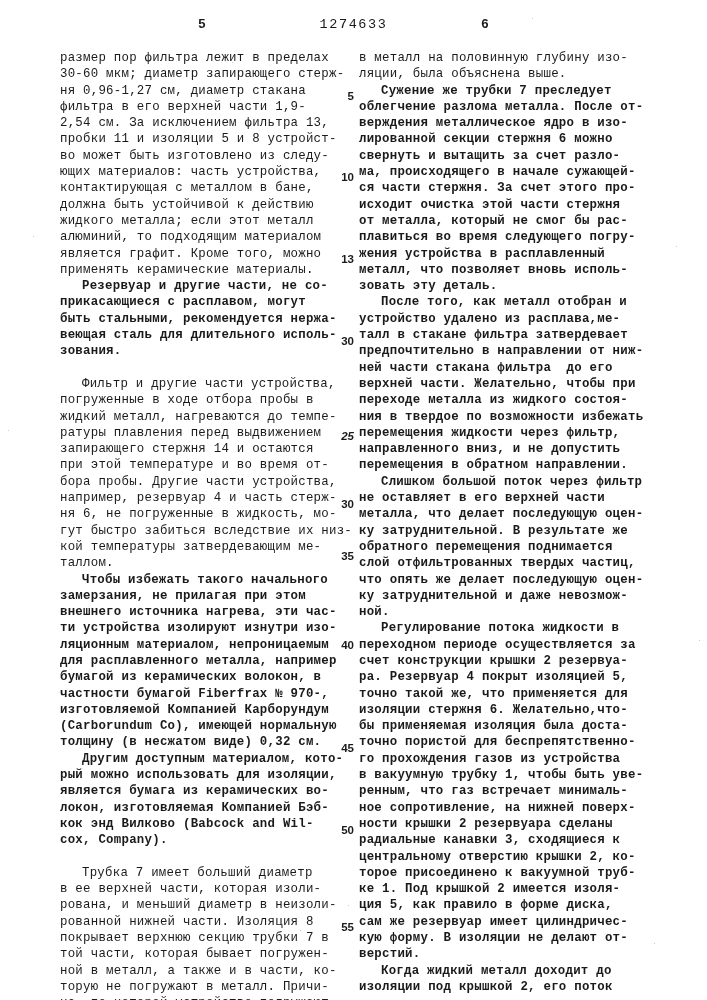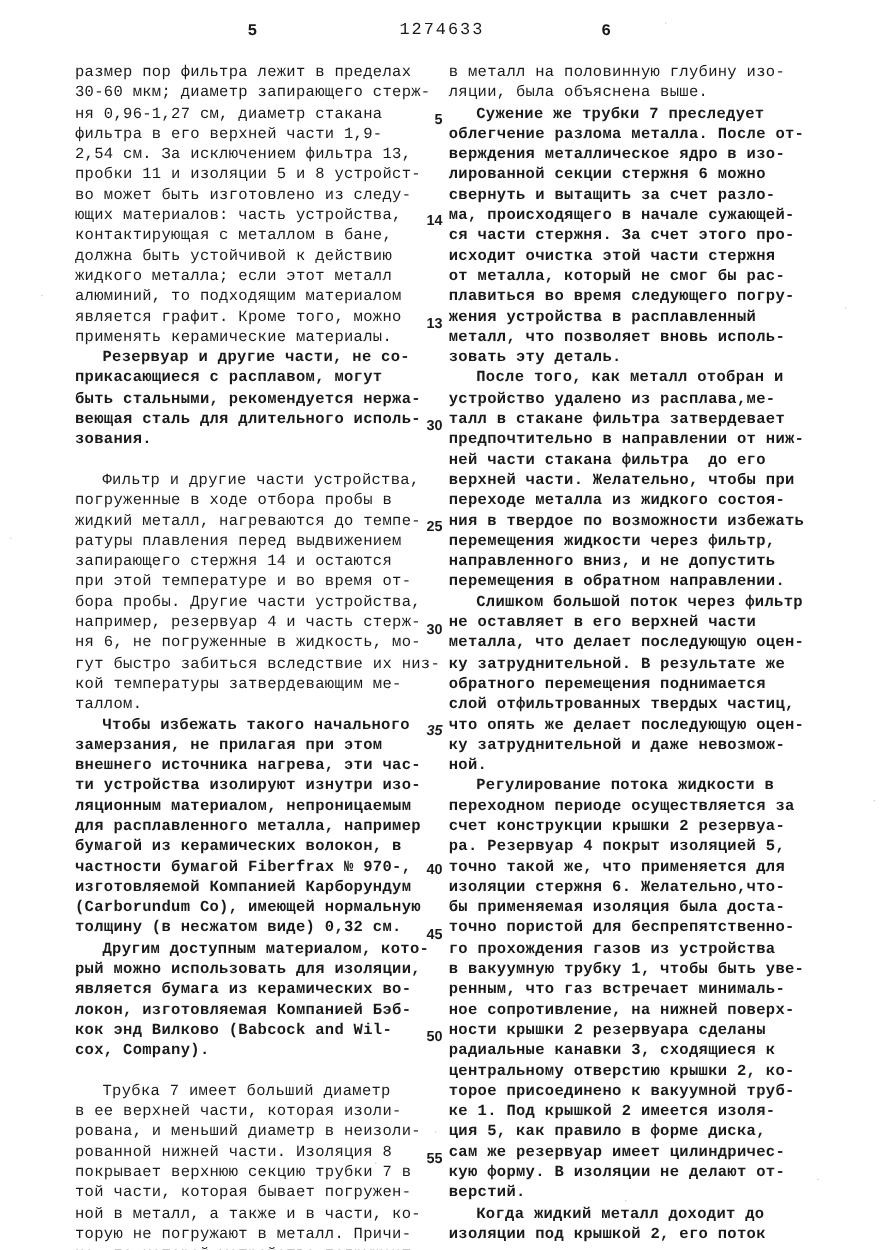--- a/index.html
+++ b/index.html
@@ -108,27 +108,27 @@
 <body>
 
 <div class="page-header">
   <span class="hdr-page-left">5</span>
   <span class="hdr-patent-number">1274633</span>
   <span class="hdr-page-right">6</span>
 </div>
 
 <div class="line-numbers">
     <span class="line-number" style="top: 40px;">5</span>
-    <span class="line-number" style="top: 121px;">14</span>
+    <span class="line-number" style="top: 121px;">10</span>
     <span class="line-number" style="top: 203px;">13</span>
     <span class="line-number" style="top: 285px;">30</span>
-    <span class="line-number" style="top: 366px;">25</span>
+    <span class="line-number" style="top: 380px; font-style: italic;">25</span>
     <span class="line-number" style="top: 448px;">30</span>
-    <span class="line-number" style="top: 529px; font-style: italic;">35</span>
-    <span class="line-number" style="top: 640px;">40</span>
+    <span class="line-number" style="top: 500px;">35</span>
+    <span class="line-number" style="top: 589px;">40</span>
     <span class="line-number" style="top: 692px;">45</span>
     <span class="line-number" style="top: 774px;">50</span>
     <span class="line-number" style="top: 855px; margin-top: 16px;">55</span>
   </div>
 
 <div class="columns">
   <div class="column column-left"><div class="para"><span class="line">размер пор фильтра лежит в пределах</span><span class="line">30-60 мкм; диаметр запирающего стерж-</span><span class="line">ня 0,96-1,27 см, диаметр стакана</span><span class="line">фильтра в его верхней части 1,9-</span><span class="line">2,54 см. За исключением фильтра 13,</span><span class="line">пробки 11 и изоляции 5 и 8 устройст-</span><span class="line">во может быть изготовлено из следу-</span><span class="line">ющих материалов: часть устройства,</span><span class="line">контактирующая с металлом в бане,</span><span class="line">должна быть устойчивой к действию</span><span class="line">жидкого металла; если этот металл</span><span class="line">алюминий, то подходящим материалом</span><span class="line">является графит. Кроме того, можно</span><span class="line">применять керамические материалы.</span></div><div class="para"><span class="line indent">Резервуар и другие части, не со-</span><span class="line">прикасающиеся с расплавом, могут</span><span class="line">быть стальными, рекомендуется нержа-</span><span class="line">веющая сталь для длительного исполь-</span><span class="line">зования.</span></div><div class="para-gap"></div><div class="para"><span class="line indent">Фильтр и другие части устройства,</span><span class="line">погруженные в ходе отбора пробы в</span><span class="line">жидкий металл, нагреваются до темпе-</span><span class="line">ратуры плавления перед выдвижением</span><span class="line">запирающего стержня 14 и остаются</span><span class="line">при этой температуре и во время от-</span><span class="line">бора пробы. Другие части устройства,</span><span class="line">например, резервуар 4 и часть стерж-</span><span class="line">ня 6, не погруженные в жидкость, мо-</span><span class="line">гут быстро забиться вследствие их низ-</span><span class="line">кой температуры затвердевающим ме-</span><span class="line">таллом.</span></div><div class="para"><span class="line indent">Чтобы избежать такого начального</span><span class="line">замерзания, не прилагая при этом</span><span class="line">внешнего источника нагрева, эти час-</span><span class="line">ти устройства изолируют изнутри изо-</span><span class="line">ляционным материалом, непроницаемым</span><span class="line">для расплавленного металла, например</span><span class="line">бумагой из керамических волокон, в</span><span class="line">частности бумагой Fiberfrax № 970-,</span><span class="line">изготовляемой Компанией Карборундум</span><span class="line">(Carborundum Co), имеющей нормальную</span><span class="line">толщину (в несжатом виде) 0,32 см.</span></div><div class="para"><span class="line indent">Другим доступным материалом, кото-</span><span class="line">рый можно использовать для изоляции,</span><span class="line">является бумага из керамических во-</span><span class="line">локон, изготовляемая Компанией Бэб-</span><span class="line">кок энд Вилково (Babcock and Wil-</span><span class="line">cox, Company).</span></div><div class="para-gap"></div><div class="para"><span class="line indent">Трубка 7 имеет больший диаметр</span><span class="line">в ее верхней части, которая изоли-</span><span class="line">рована, и меньший диаметр в неизоли-</span><span class="line">рованной нижней части. Изоляция 8</span><span class="line">покрывает верхнюю секцию трубки 7 в</span><span class="line">той части, которая бывает погружен-</span><span class="line">ной в металл, а также и в части, ко-</span><span class="line">торую не погружают в металл. Причи-</span><span class="line">на, по которой устройство погружают</span></div></div>
   <div class="column column-right"><div class="para"><span class="line">в металл на половинную глубину изо-</span><span class="line">ляции, была объяснена выше.</span></div><div class="para"><span class="line indent">Сужение же трубки 7 преследует</span><span class="line">облегчение разлома металла. После от-</span><span class="line">верждения металлическое ядро в изо-</span><span class="line">лированной секции стержня 6 можно</span><span class="line">свернуть и вытащить за счет разло-</span><span class="line">ма, происходящего в начале сужающей-</span><span class="line">ся части стержня. За счет этого про-</span><span class="line">исходит очистка этой части стержня</span><span class="line">от металла, который не смог бы рас-</span><span class="line">плавиться во время следующего погру-</span><span class="line">жения устройства в расплавленный</span><span class="line">металл, что позволяет вновь исполь-</span><span class="line">зовать эту деталь.</span></div><div class="para"><span class="line indent">После того, как металл отобран и</span><span class="line">устройство удалено из расплава,ме-</span><span class="line">талл в стакане фильтра затвердевает</span><span class="line">предпочтительно в направлении от ниж-</span><span class="line">ней части стакана фильтра  до его</span><span class="line">верхней части. Желательно, чтобы при</span><span class="line">переходе металла из жидкого состоя-</span><span class="line">ния в твердое по возможности избежать</span><span class="line">перемещения жидкости через фильтр,</span><span class="line">направленного вниз, и не допустить</span><span class="line">перемещения в обратном направлении.</span></div><div class="para"><span class="line indent">Слишком большой поток через фильтр</span><span class="line">не оставляет в его верхней части</span><span class="line">металла, что делает последующую оцен-</span><span class="line">ку затруднительной. В результате же</span><span class="line">обратного перемещения поднимается</span><span class="line">слой отфильтрованных твердых частиц,</span><span class="line">что опять же делает последующую оцен-</span><span class="line">ку затруднительной и даже невозмож-</span><span class="line">ной.</span></div><div class="para"><span class="line indent">Регулирование потока жидкости в</span><span class="line">переходном периоде осуществляется за</span><span class="line">счет конструкции крышки 2 резервуа-</span><span class="line">ра. Резервуар 4 покрыт изоляцией 5,</span><span class="line">точно такой же, что применяется для</span><span class="line">изоляции стержня 6. Желательно,что-</span><span class="line">бы применяемая изоляция была доста-</span><span class="line">точно пористой для беспрепятственно-</span><span class="line">го прохождения газов из устройства</span><span class="line">в вакуумную трубку 1, чтобы быть уве-</span><span class="line">ренным, что газ встречает минималь-</span><span class="line">ное сопротивление, на нижней поверх-</span><span class="line">ности крышки 2 резервуара сделаны</span><span class="line">радиальные канавки 3, сходящиеся к</span><span class="line">центральному отверстию крышки 2, ко-</span><span class="line">торое присоединено к вакуумной труб-</span><span class="line">ке 1. Под крышкой 2 имеется изоля-</span><span class="line">ция 5, как правило в форме диска,</span><span class="line">сам же резервуар имеет цилиндричес-</span><span class="line">кую форму. В изоляции не делают от-</span><span class="line">верстий.</span></div><div class="para"><span class="line indent">Когда жидкий металл доходит до</span><span class="line">изоляции под крышкой 2, его поток</span></div></div>
 </div>
 

